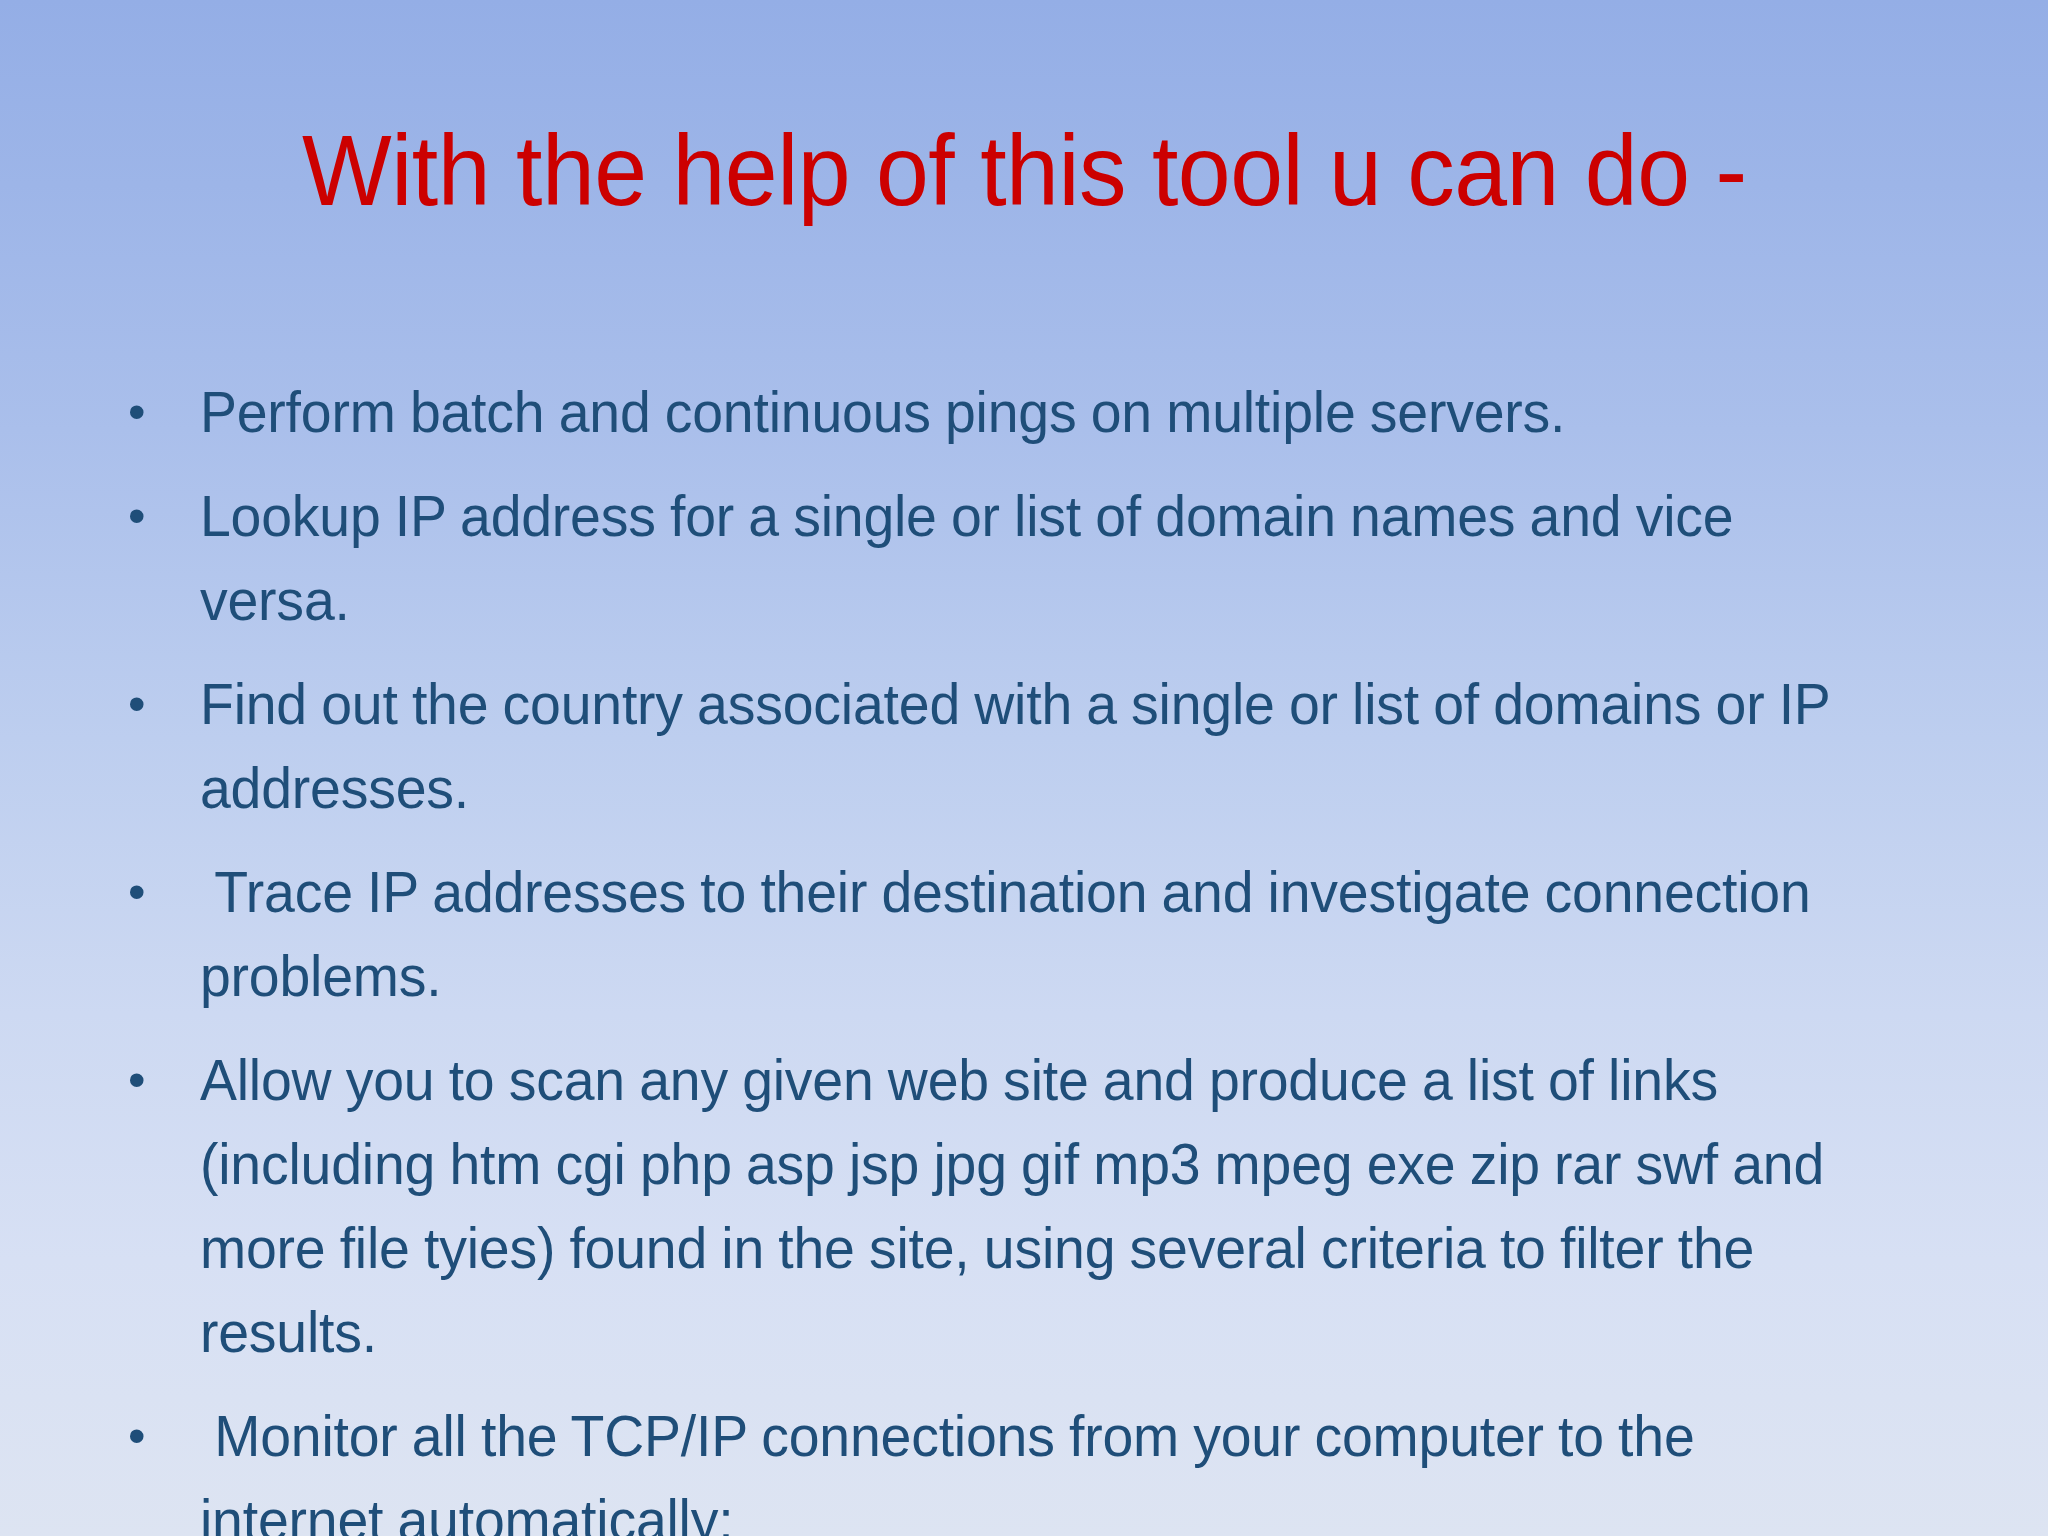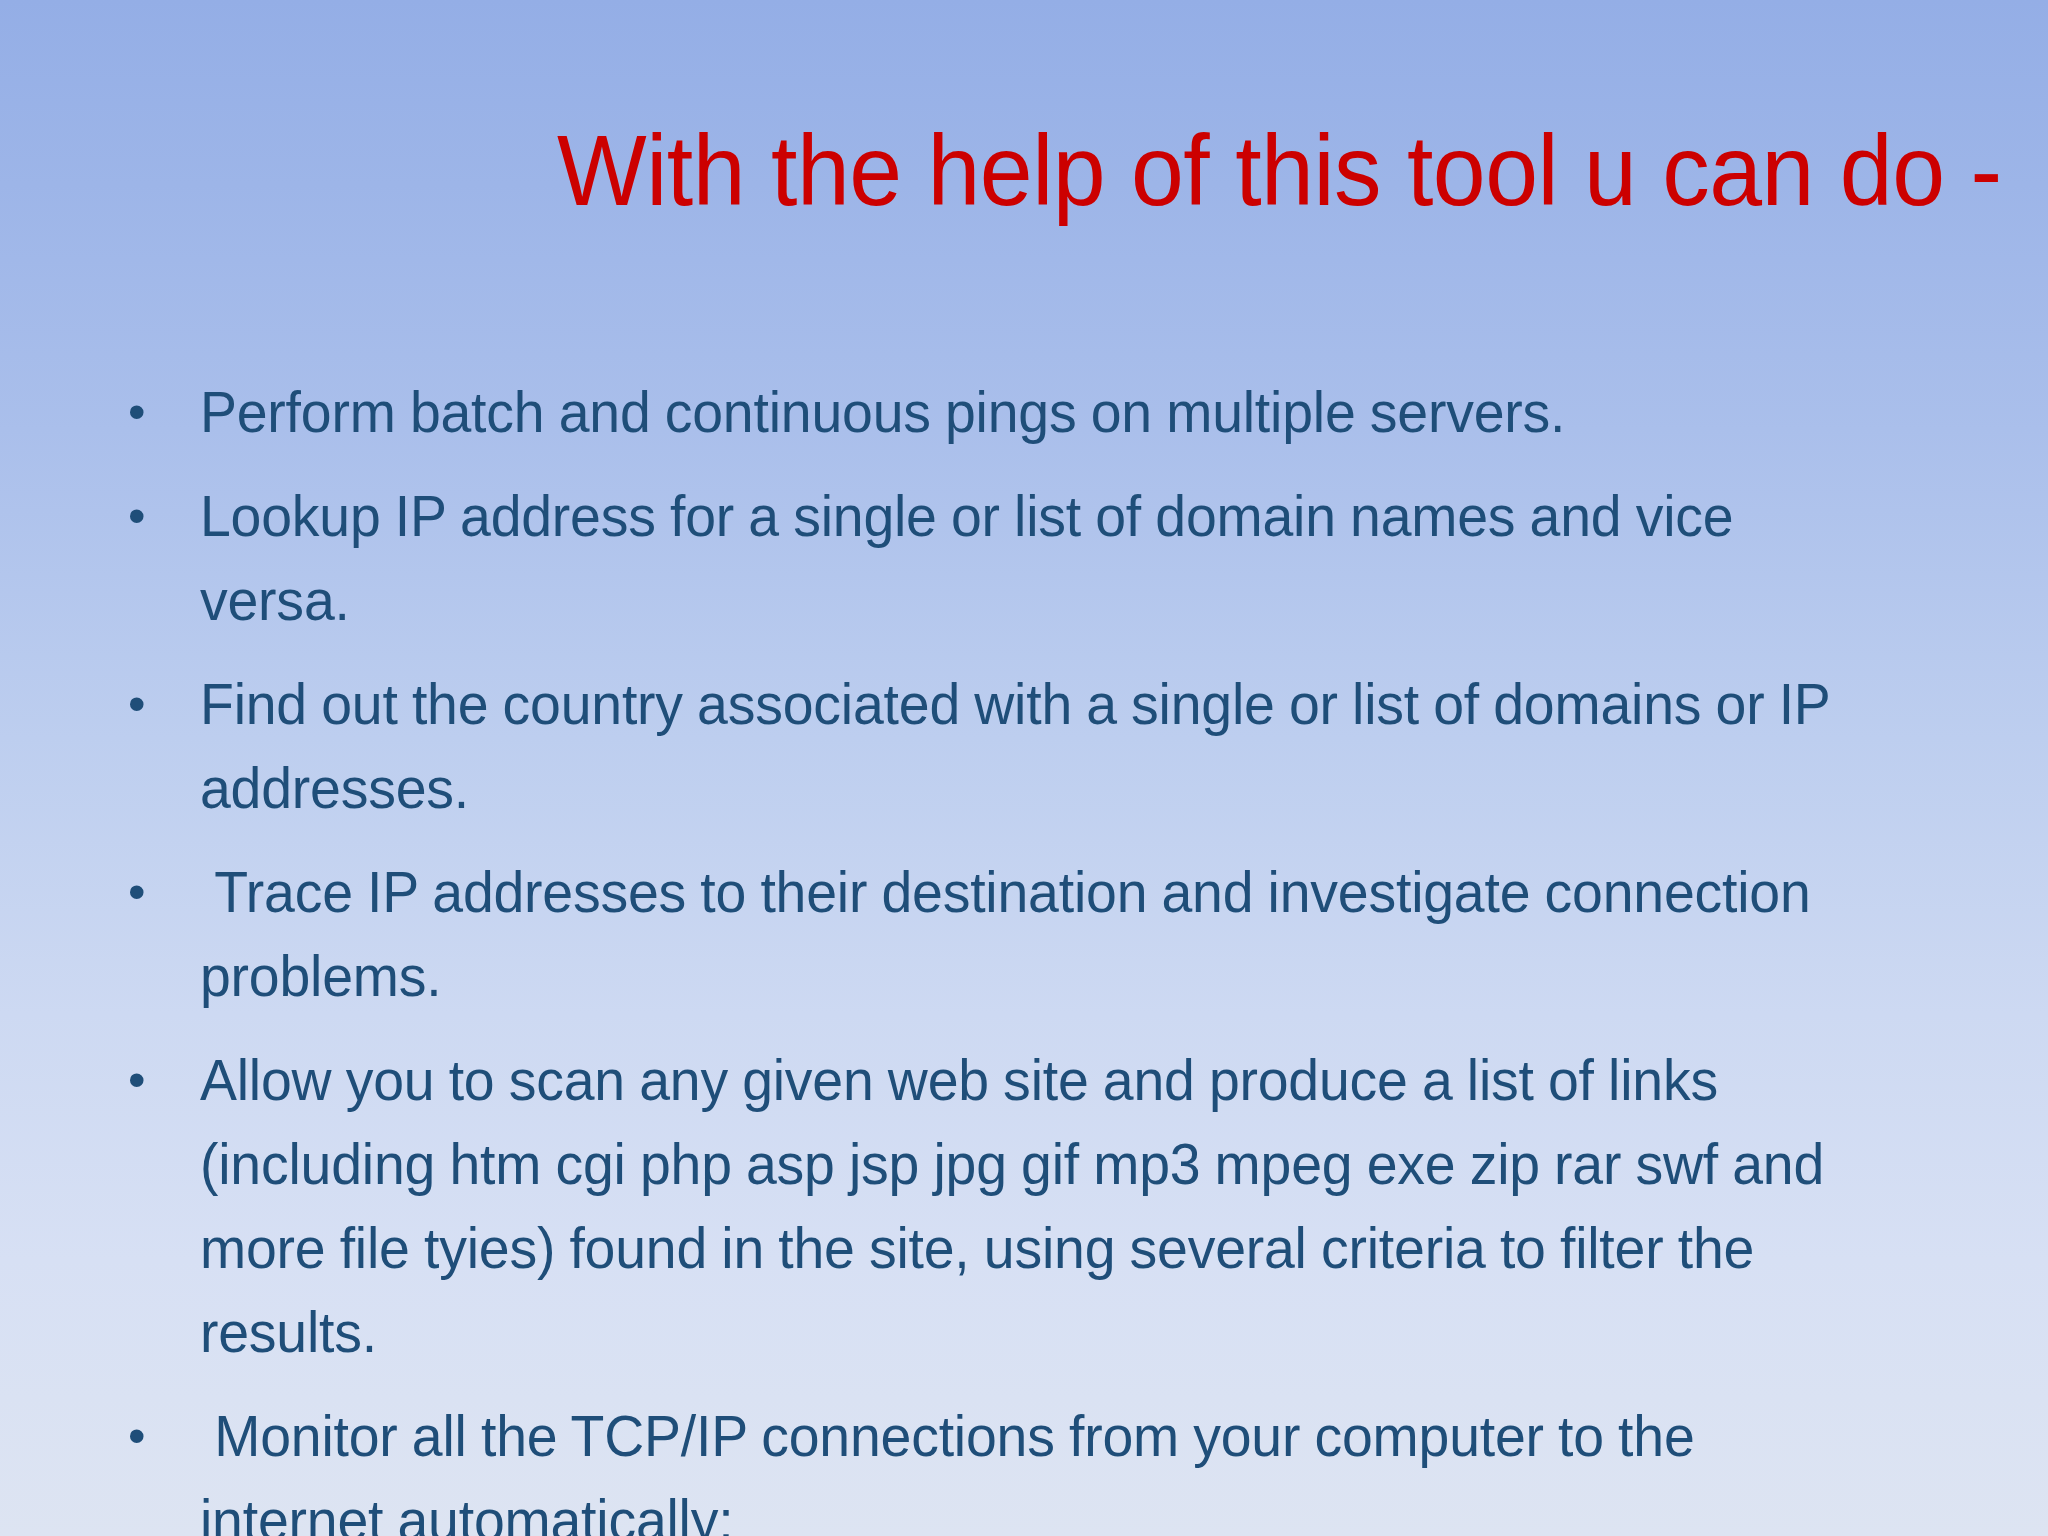--- a/index.html
+++ b/index.html
@@ -27,21 +27,21 @@
     box-sizing: border-box;
     overflow: hidden;
   }
 
   
   #title-block {
     position: absolute;
     top: 48px;
     left: 0;
     width: 2048px;
-    text-align: right;
+    text-align: center;
   }
   #slide-title {
     display: inline-block;
     color: #cc0000;
     font-family: "Liberation Sans", sans-serif;
     font-size: 101px;
     font-weight: 400;
     line-height: 1.08;
     letter-spacing: -0.5px;
     transform: scaleX(0.94);

